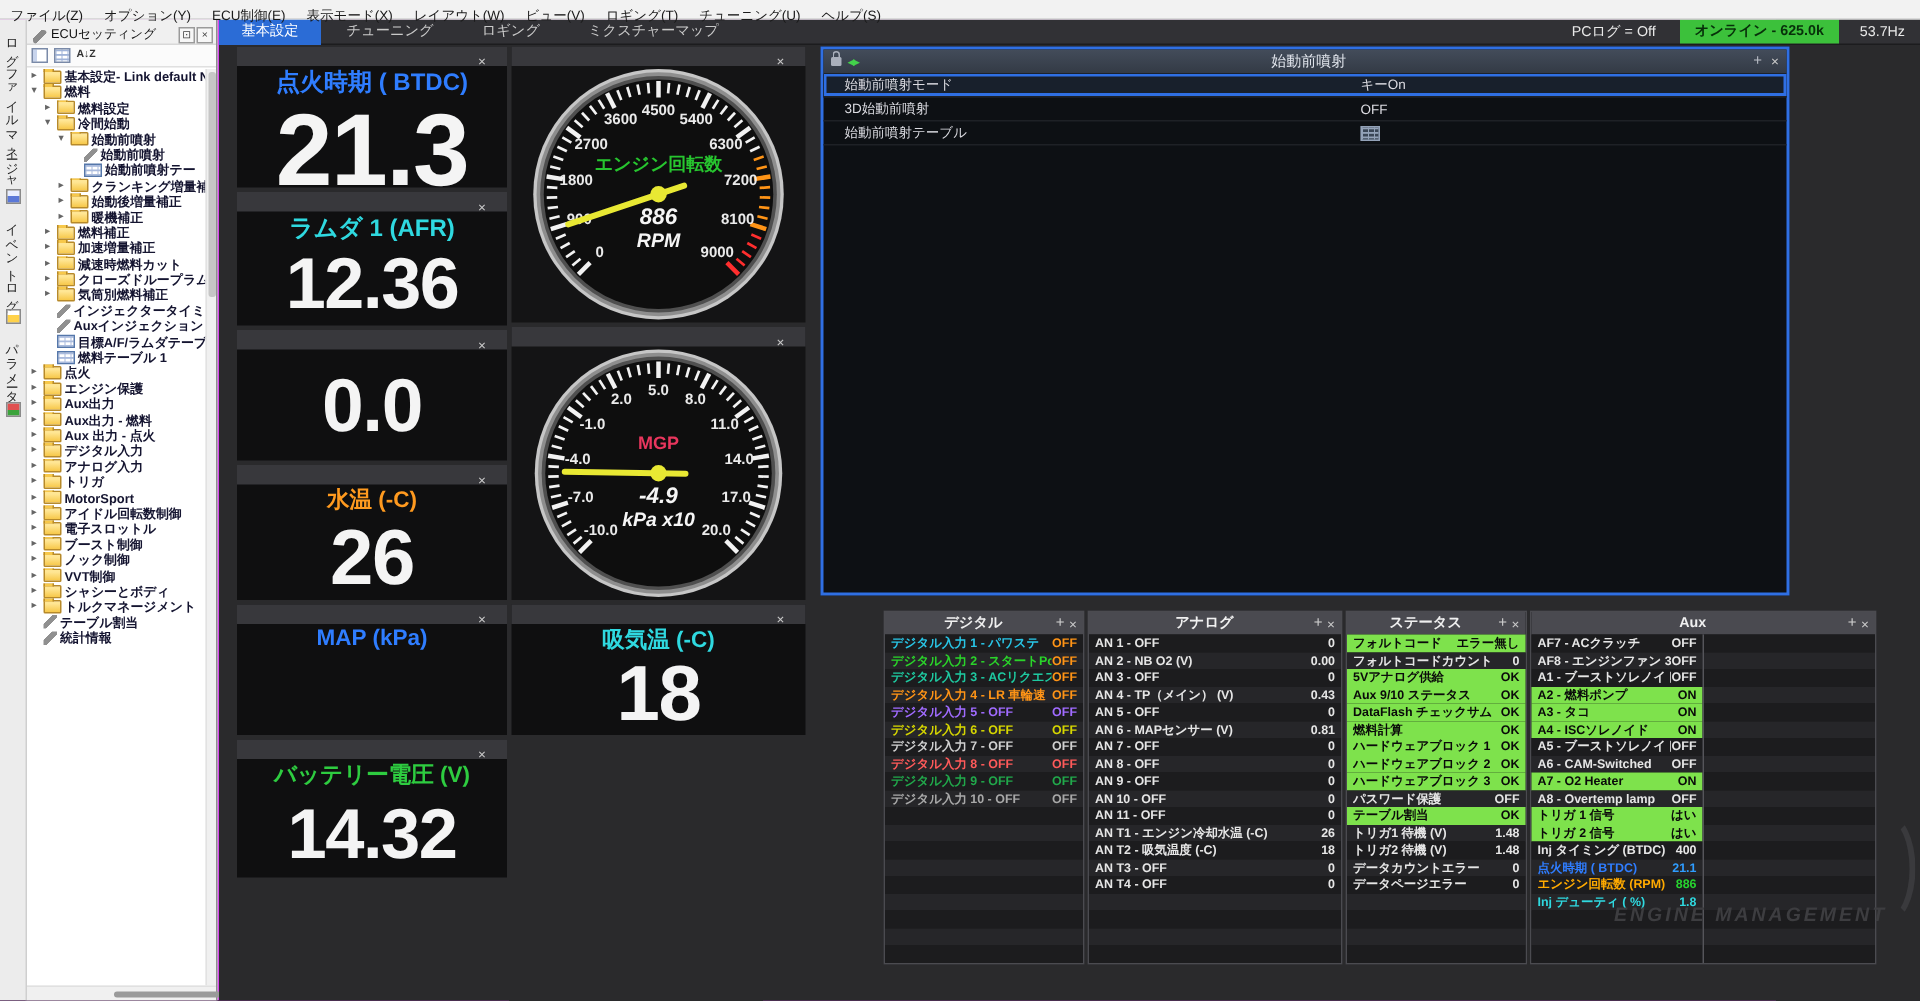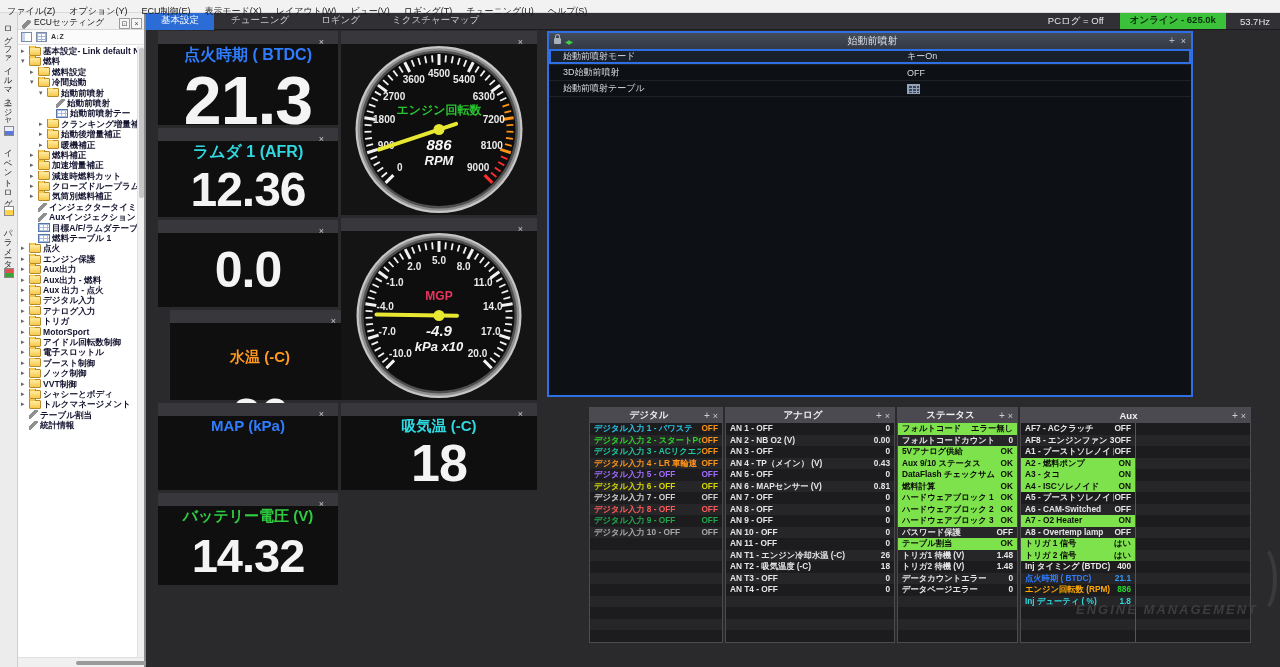--- a/index.html
+++ b/index.html
@@ -64,21 +64,21 @@
   
   .dpanel { position:absolute; background:#0f0f10; display:flex; flex-direction:column; }
   .dp-bar { height:13px; background:#38383c; text-align:right; padding-right:14px; flex:0 0 13px; }
   .xg { font-size:9px; line-height:12px; color:#c9c9c9; cursor:pointer; }
   .xg::before { content:"×"; }
   .dp-title { text-align:center; font-weight:bold; margin-top:1px; white-space:nowrap; }
   .dp-value { flex:1; display:flex; align-items:center; justify-content:center; color:#f4f4f4; font-weight:bold; letter-spacing:-1px; line-height:1; }
   .p1 { left:12px; top:18px;  width:180px; height:94px; }
   .p2 { left:12px; top:115px; width:180px; height:89px; }
   .p3 { left:12px; top:207px; width:180px; height:87px; }
-  .p4 { left:24px; top:297px; width:180px; height:90px;gap:24px; }
+  .p4 { left:12px; top:297px; width:180px; height:90px; }
   .p5 { left:12px; top:390px; width:180px; height:87px; }
   .p6 { left:12px; top:480px; width:180px; height:92px; }
   .p7 { left:195px; top:390px; width:196px; height:87px; }
   .p1 .dp-title,.p2 .dp-title { font-size:16px; }
   .p3 .dp-title,.p4 .dp-title,.p5 .dp-title,.p6 .dp-title,.p7 .dp-title { font-size:15px; }
   .p1 .dp-value { font-size:68px; } .p2 .dp-value { font-size:48px; }
   .p3 .dp-value { font-size:50px; } .p4 .dp-value,.p5 .dp-value,.p7 .dp-value { font-size:52px; }
   .p6 .dp-value { font-size:47px; }
 
   

